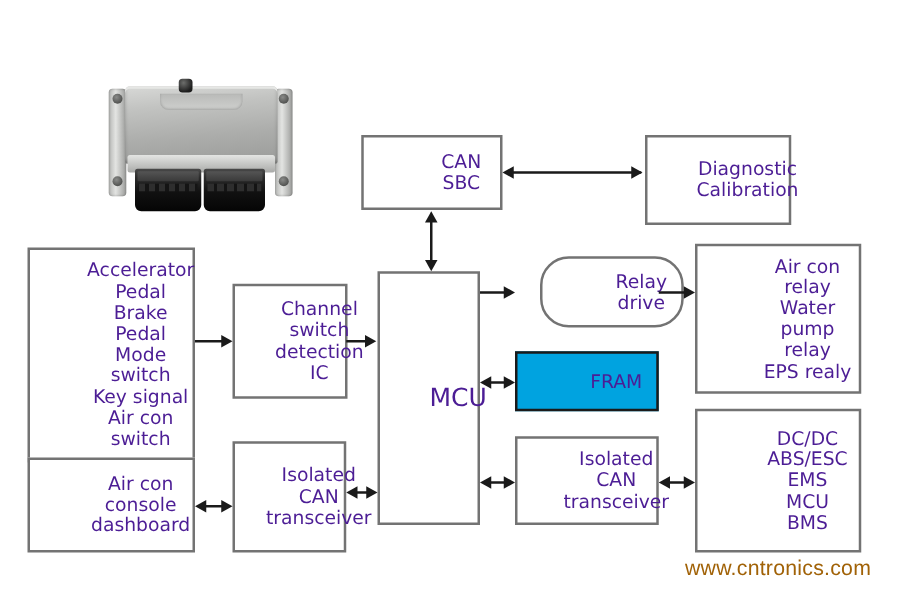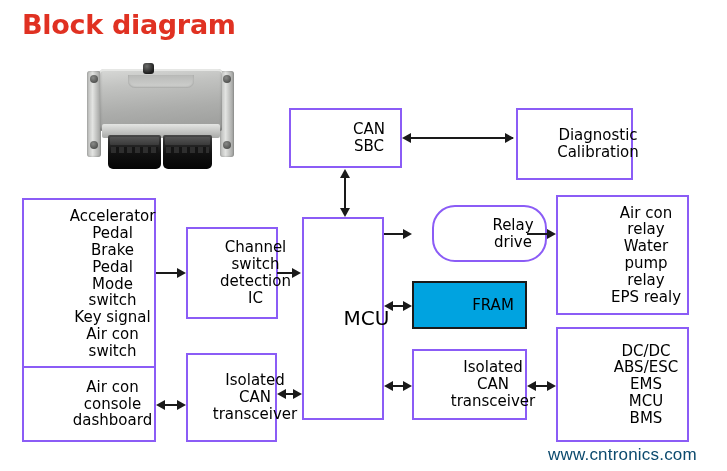--- a/index.html
+++ b/index.html
@@ -122,28 +122,28 @@
     top: 12px;
     right: 3px;
     height: 6px;
     background: repeating-linear-gradient(90deg, #2e2e2e 0 5px, #141414 5px 8px);
   }
 
   
   .block {
     position: absolute;
     box-sizing: border-box;
-    border: 2px solid #8b5cf6;
+    border: 2px solid #737373;
     background: #ffffff;
     display: flex;
     align-items: center;
     justify-content: center;
     text-align: center;
     font-family: "DejaVu Sans", sans-serif;
-    color: #000000;
+    color: #4c1d95;
     line-height: 1.12;
     white-space: pre-line;
     padding-left: 47px;
   }
   .block.fram {
     background: #00a3e0;
     border-color: #1a1a1a;
   }
   .fs16 { font-size: 15px; }
   .fs20 { font-size: 20px; }
@@ -181,32 +181,31 @@
     border-right: 5px solid transparent;
     border-top: 9px solid #1a1a1a;
   }
 
   
   #watermark {
     position: absolute;
     left: 548px;
     top: 445px;
     font-size: 17px;
-    color: #0c4a6e;
+    color: #a16207;
     font-family: "Liberation Sans", sans-serif;
     letter-spacing: 0.2px;
     white-space: nowrap;
   }
 </style>
 </head>
 <body>
 
 <div id="canvas">
 
-  <div id="title">Block diagram</div>
 
   <div id="ecu-photo">
     <div class="ecu-rail left">
       <div class="ecu-rail-hole a"></div>
       <div class="ecu-rail-hole b"></div>
     </div>
     <div class="ecu-rail right">
       <div class="ecu-rail-hole a"></div>
       <div class="ecu-rail-hole b"></div>
     </div>

